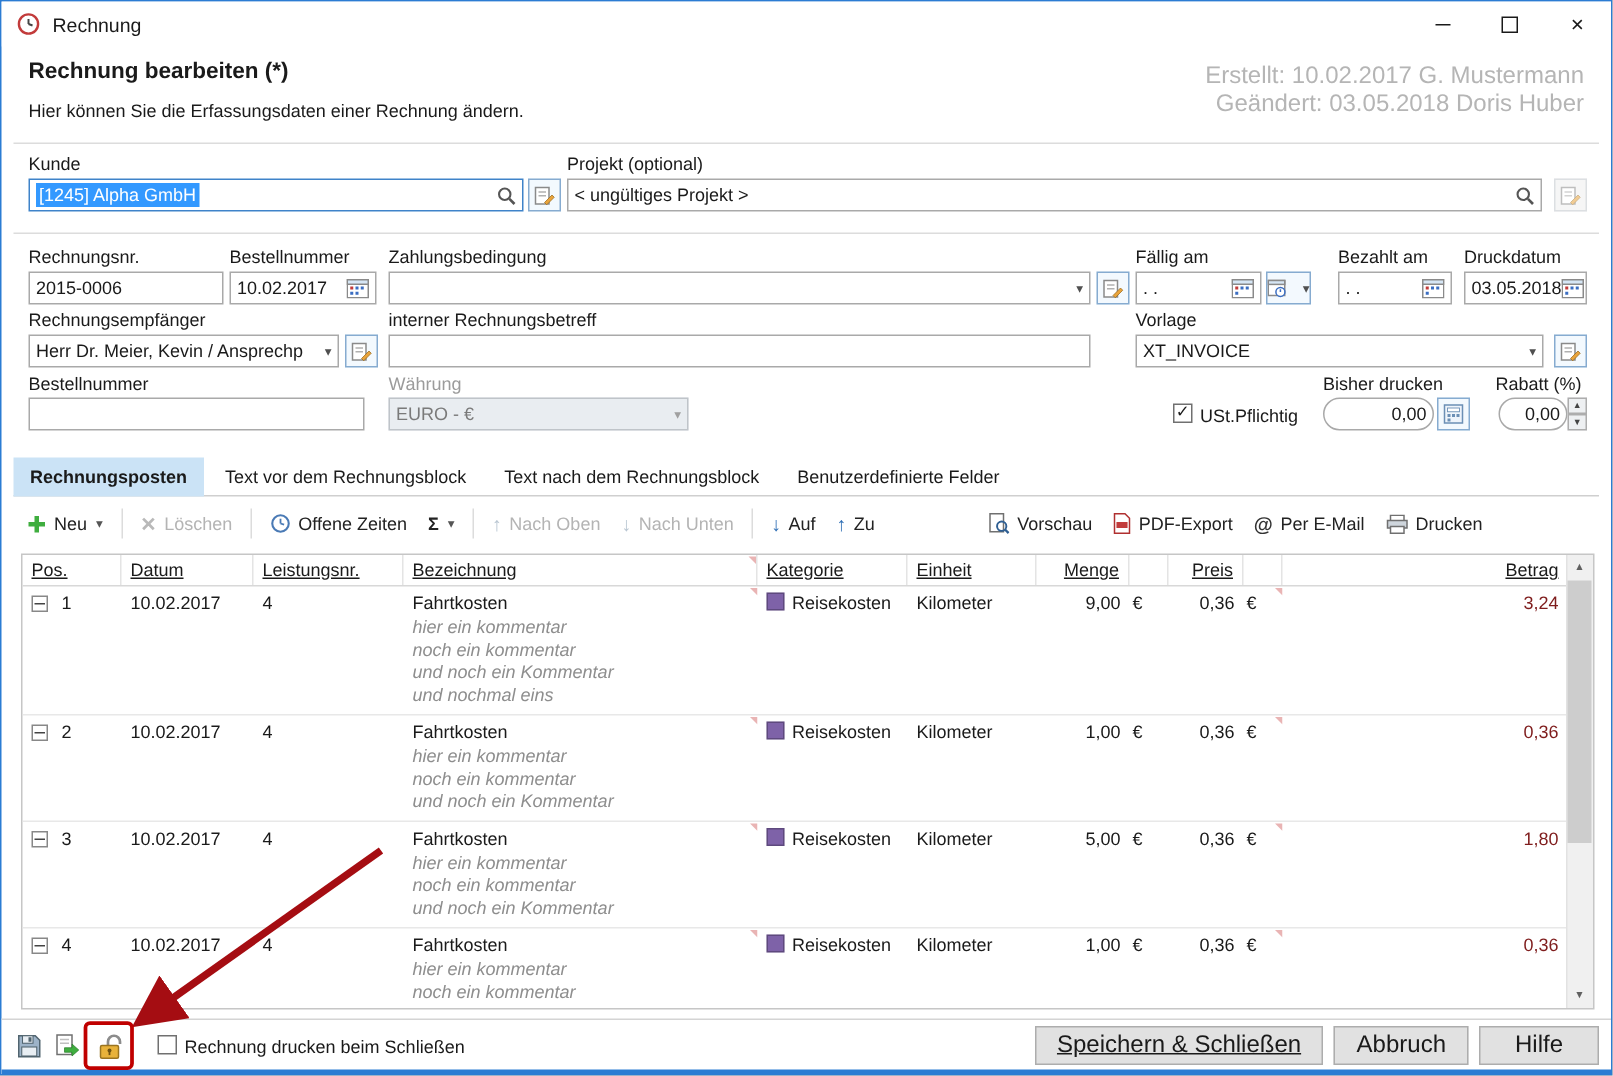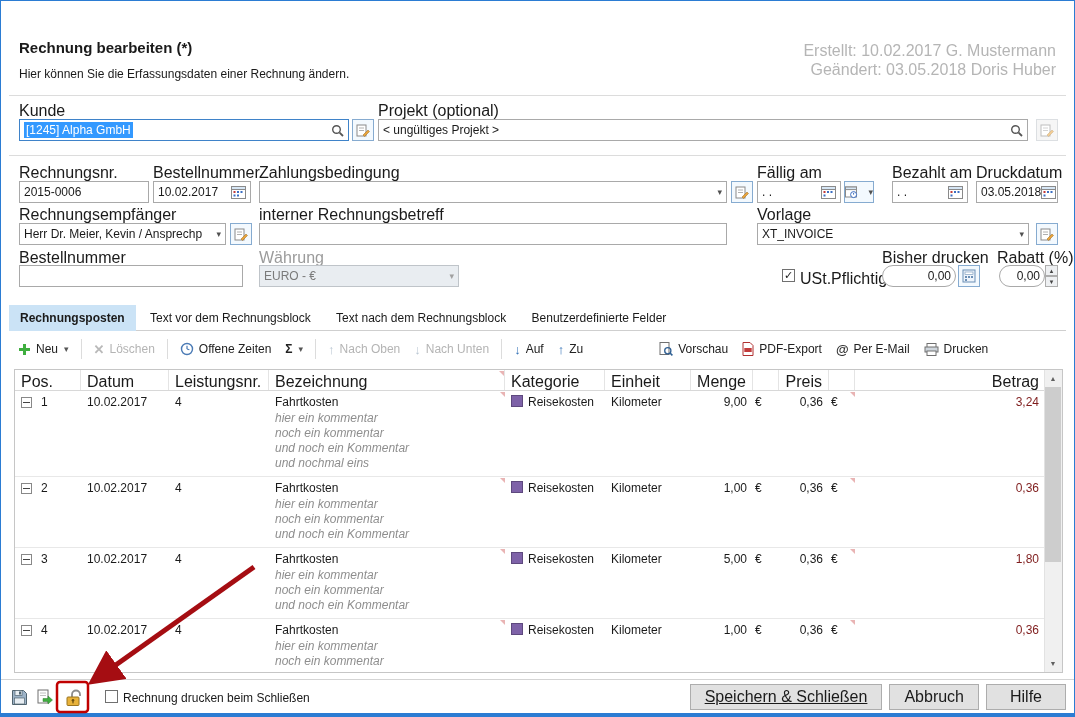--- a/index.html
+++ b/index.html
@@ -17,21 +17,21 @@
   .wc{width:45px; height:30px; display:flex; align-items:center; justify-content:center; color:#1a1a1a;}
   .wc .minbar{width:10px; border-bottom:1px solid #1a1a1a;}
   .wc .maxbox{width:9px; height:9px; border:1px solid #1a1a1a;}
   .wc.close{font-size:15px;}
   
   .pg-title{position:absolute; left:18px; top:38px; font-size:15px; font-weight:bold;}
   .pg-sub{position:absolute; left:18px; top:66px; font-size:12px;}
   .meta{position:absolute; right:18px; top:40px; text-align:right; color:#b5b5b5; font-size:16px; line-height:19px;}
   .sep{position:absolute; left:8px; right:8px; border-top:1px solid #dcdcdc;}
   
-  .lbl{position:absolute; font-size:16px; white-space:nowrap;}
+  .lbl{position:absolute; font-size:12px; white-space:nowrap;}
   .lbl.dis{color:#9b9b9b;}
   .fld{position:absolute; height:22px; box-sizing:border-box; border:1px solid #a9a9a9; background:#fff;
        display:flex; align-items:center; padding:0 4px; font-size:12px; white-space:nowrap; overflow:hidden;}
   .fld.focus{border-color:#3f83c9;}
   .fld.dis{background:#e9edf1; color:#7a7a7a; border-color:#bfc4c9;}
   .fld .sel{background:#3399ff; color:#fff; padding:1px 2px;}
   .fld .right{margin-left:auto; display:flex; align-items:center;}
   .fld.ralign{justify-content:flex-end;border-radius:11px;}
   .chev{margin-left:auto; font-size:9px; color:#505050; padding-left:4px;}
   .chev.dis{color:#a0a0a0;}
@@ -56,21 +56,21 @@
   .chev-sm{font-size:9px; color:#555; margin-left:1px;}
   .xglyph{color:#b9b9b9; font-size:13px; font-weight:bold;}
   .arrow-blue{color:#2f6fb5; font-size:13px; font-weight:bold;}
   .arrow-gray{color:#b9c6d2; font-size:13px; font-weight:bold;}
   .atglyph{font-weight:bold; font-size:13px; color:#333;}
   
   .table{position:absolute; left:13px; top:368px; width:1049px; height:304px; box-sizing:border-box;
          border:1px solid #c6c6c6; background:#fff; overflow:hidden; --cols:66px 88px 100px 236px 100px 86px 62px 26px 50px 26px 1fr;}
   .tinner{position:absolute; left:0; top:0; right:17px; bottom:0; overflow:hidden;}
   .thead{display:grid; grid-template-columns:var(--cols); border-bottom:1px solid #d8d8d8; height:21px; box-sizing:border-box;}
-  .th{padding:3px 6px; border-right:1px solid #e4e4e4; font-size:16px; white-space:nowrap; overflow:hidden; position:relative;}
+  .th{padding:3px 6px; border-right:1px solid #e4e4e4; font-size:12px; white-space:nowrap; overflow:hidden; position:relative;text-decoration:underline;}
   .th:last-child{border-right:none;}
   .th.num{text-align:right;}
   .trow{display:grid; grid-template-columns:var(--cols);}
   .td{padding:4px 6px 2px; font-size:12px; white-space:nowrap; overflow:hidden; position:relative;}
   .td.num{text-align:right;}
   .td.eur{padding-left:2px;}
   .td.betrag{color:#7f1d1d;}
   .tgroup{border-top:1px solid #e8e8e8; padding-bottom:5px;}
   .tgroup:first-child{border-top:none;}
   .tcomments{display:grid; grid-template-columns:254px 1fr;}
@@ -91,20 +91,41 @@
        padding:0 14px; display:flex; align-items:center; justify-content:center; white-space:nowrap;}
   .btn.primary{text-decoration:underline;}
   .bottom-edge{position:absolute; left:0; right:0; bottom:0; height:3px; background:#2b7cd3;}
   .annot{position:absolute; left:0; top:0; pointer-events:none; z-index:40;}
 </style>
 </head>
 <body>
 
 <div class="win">
 
+  <div class="titlebar">
+    <span class="appicon">
+      <svg width="16" height="16" viewBox="0 0 16 16">
+          <circle cx="8" cy="8" r="6.4" fill="#fff" stroke="#c23b3b" stroke-width="1.6"></circle>
+          <line x1="8" y1="8" x2="8" y2="4.6" stroke="#444" stroke-width="1.3"></line>
+          <line x1="8" y1="8" x2="10.7" y2="9" stroke="#444" stroke-width="1.3"></line>
+        </svg>
+    </span>
+    <span class="ttl">Rechnung</span>
+    <span class="wctrls">
+      <span class="wc">
+          <span class="minbar"></span>
+        </span>
+      <span class="wc">
+          <span class="maxbox"></span>
+        </span>
+      <span class="wc close">
+          <span>×</span>
+        </span>
+    </span>
+  </div>
 
   <div class="pg-title">Rechnung bearbeiten (*)</div>
   <div class="pg-sub">Hier können Sie die Erfassungsdaten einer Rechnung ändern.</div>
   <div class="meta">
     <div>Erstellt: 10.02.2017 G. Mustermann</div>
     <div>Geändert: 03.05.2018 Doris Huber</div>
   </div>
   <div class="sep" style="top:94px;"></div>
 
   <div class="lbl" style="left:18px; top:101px;">Kunde</div>

